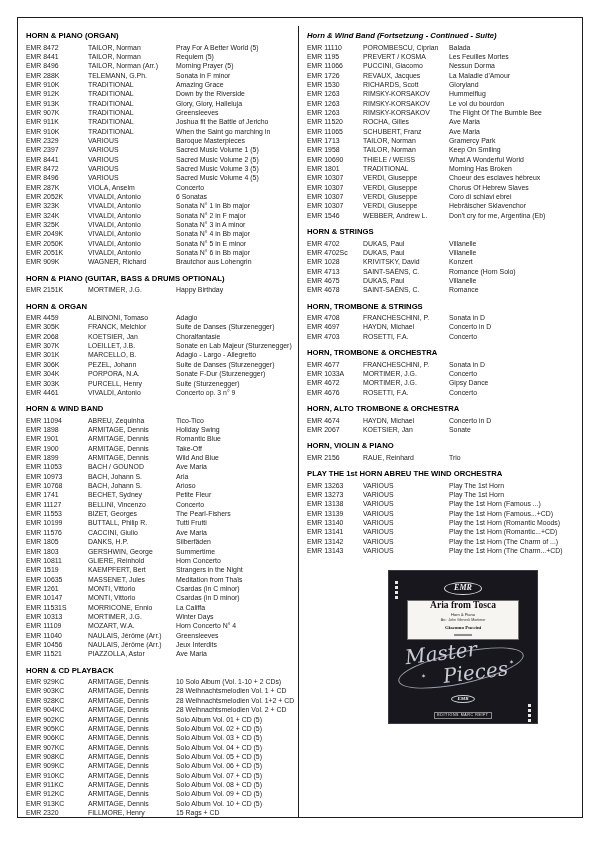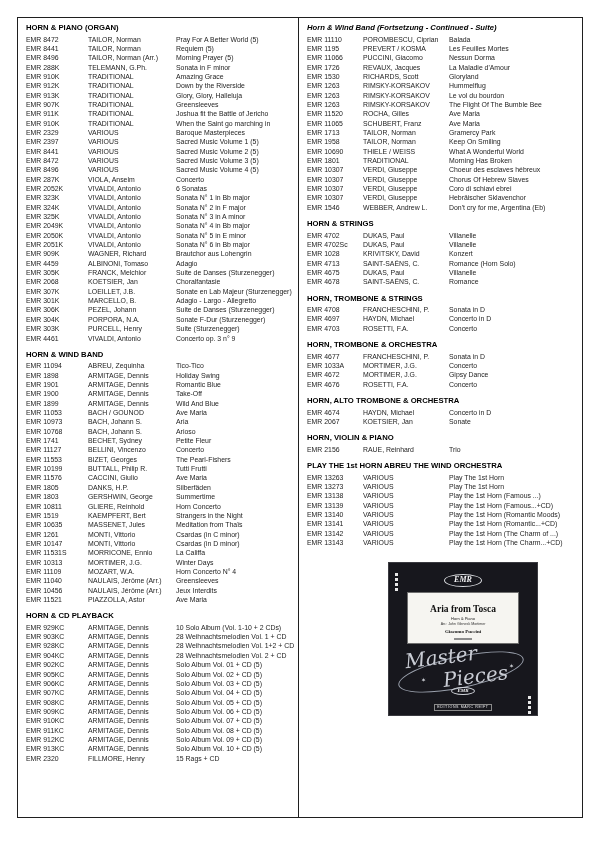--- a/index.html
+++ b/index.html
@@ -4,21 +4,21 @@
 <style>
   html,body{margin:0;padding:0;}
   body{
     width:600px;height:849px;position:relative;background:#ffffff;
     font-family:"Liberation Sans",sans-serif;color:#1b1b1b;
   }
   .frame{
     position:absolute;left:17px;top:17px;width:566px;height:801px;
     border:1.5px solid #1f1f1f;box-sizing:border-box;display:flex;background:#fff;
   }
-  .col{box-sizing:border-box;overflow:hidden;padding:3px 5px 0 8px;}
+  .col{box-sizing:border-box;overflow:hidden;padding:3px 5px 0 8px;margin-top:8px;}
   .col-left{width:281px;border-right:1.5px solid #1f1f1f;}
   .col-right{flex:1;}
   .sec-head{
     font-size:7.7px;font-weight:bold;color:#000;margin:7px 0 2.5px 0;white-space:nowrap;
   }
   .sections > section:first-child .sec-head{margin-top:2px;}
   .sec-head.italic{font-style:italic;}
   .row{
     display:grid;grid-template-columns:62px 88px 1fr;
     font-size:6.9px;line-height:9.35px;white-space:nowrap;color:#1c1c1c;
@@ -35,21 +35,21 @@
   .dots-tl{left:6px;top:10px;box-shadow:0 5px 0 #e8e8e8,0 10px 0 #e8e8e8,0 15px 0 #e8e8e8;}
   .dots-br{right:6px;bottom:16px;box-shadow:0 5px 0 #e8e8e8,0 10px 0 #e8e8e8,0 15px 0 #e8e8e8;}
   .emr-logo{text-align:center;padding-top:6px;line-height:1;}
   .emr-logo span{
     display:inline-block;border:1px solid #d8dade;border-radius:50%;
     padding:1px 9px 2px;color:#f3f3f5;font-family:"Liberation Serif",serif;
     font-weight:bold;font-style:italic;font-size:8px;
   }
   .title-box{
     width:106px;margin:5px auto 0;background:#f6f5f1;border:1px solid #6e6e6e;
-    padding:12px 2px 3px;text-align:center;line-height:1;
+    padding:0 2px 3px;text-align:center;line-height:1;
   }
   .c-title{font-family:"Liberation Serif",serif;font-weight:bold;font-size:9.5px;color:#101010;}
   .c-sub{font-size:4px;margin-top:2.5px;color:#222;}
   .c-arr{font-size:3.6px;margin-top:2px;color:#333;}
   .c-comp{font-family:"Liberation Serif",serif;font-weight:bold;font-size:5px;margin-top:2.5px;color:#101010;}
   .c-code{width:18px;height:2px;background:#8d8d8d;margin:3.5px auto 0;}
   .mp{position:relative;height:48px;margin-top:3px;}
   .swoosh{
     position:absolute;left:8px;top:9px;width:126px;height:30px;
     border:1px solid #9aa0ac;border-radius:50%;transform:rotate(-12deg);
@@ -196,20 +196,29 @@
               <span>VIVALDI, Antonio</span>
               <span>Sonata N° 6 in Bb major</span>
             </div>
             <div class="row">
               <span>EMR 909K</span>
               <span>WAGNER, Richard</span>
               <span>Brautchor aus Lohengrin</span>
             </div>
           </section>
           <section>
+            <div class="sec-head">HORN &amp; PIANO (GUITAR, BASS &amp; DRUMS OPTIONAL)</div>
+            <div class="row">
+              <span>EMR 2151K</span>
+              <span>MORTIMER, J.G.</span>
+              <span>Happy Birthday</span>
+            </div>
+          </section>
+          <section>
+            <div class="sec-head">HORN &amp; ORGAN</div>
             <div class="row">
               <span>EMR 4459</span>
               <span>ALBINONI, Tomaso</span>
               <span>Adagio</span>
             </div>
             <div class="row">
               <span>EMR 305K</span>
               <span>FRANCK, Melchior</span>
               <span>Suite de Danses (Sturzenegger)</span>
             </div>

